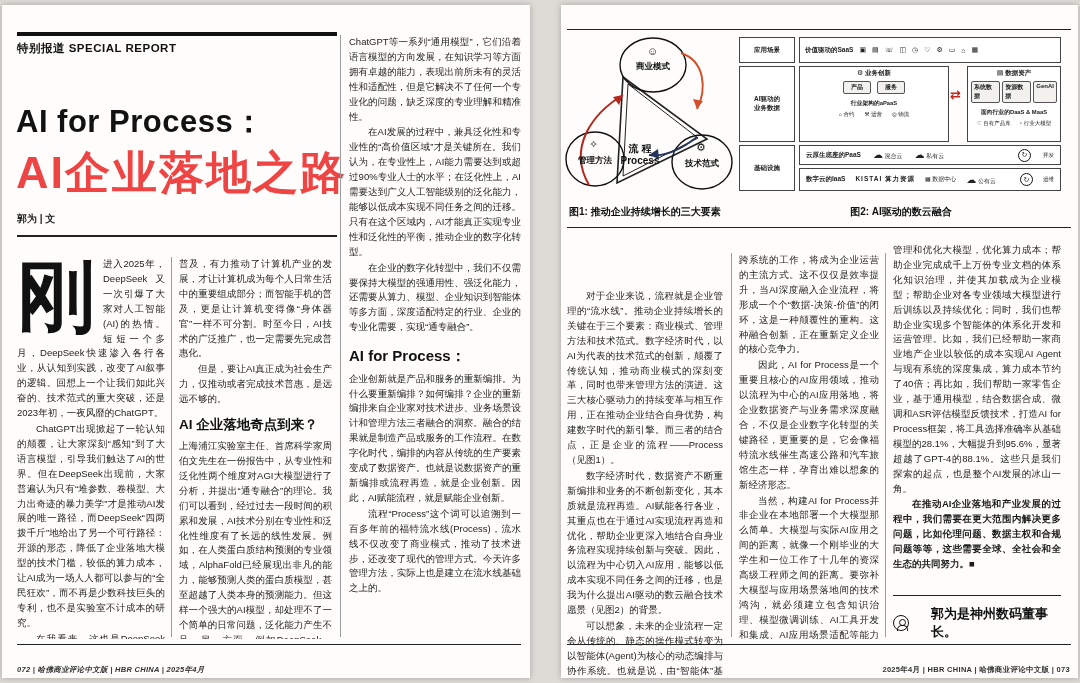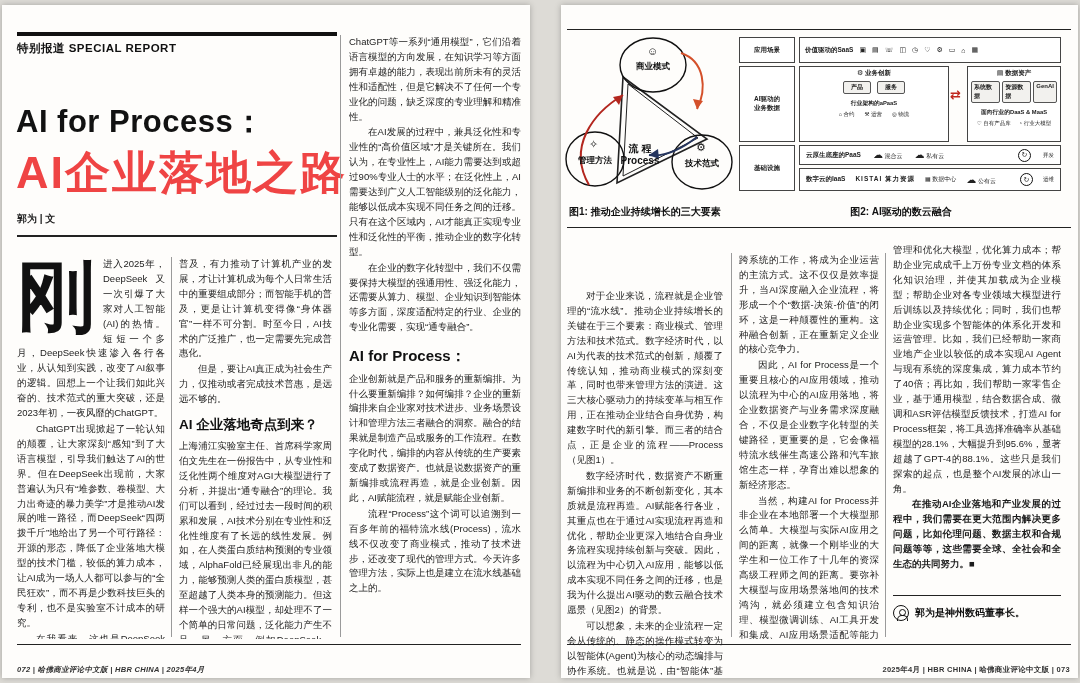--- a/index.html
+++ b/index.html
@@ -39,21 +39,21 @@
   .f2item { font-size:5.5px; }
   .f2title { font-size:6.5px; font-weight:bold; }
   .icon-sm { font-size:7px; }
   .cloud { font-size:10px; }
   .circle-icon { width:13px; height:13px; border:1.3px solid #111; border-radius:50%; display:inline-flex; align-items:center; justify-content:center; font-size:7px; }
   
   .author-row { display:flex; align-items:center; gap:6px; }
   .person-circle { width:16px; height:16px; border:1.2px solid #111; border-radius:50%; position:relative; flex:0 0 auto; }
   .person-circle::before { content:""; position:absolute; left:5px; top:3px; width:5px; height:5px; border:1px solid #111; border-radius:50%; }
   .person-circle::after { content:""; position:absolute; left:3px; top:9px; width:9px; height:5px; border:1px solid #111; border-bottom:none; border-radius:5px 5px 0 0; }
-  .author-note { font-size:10px; font-weight:bold; color:#111; }
+  .author-note { font-size:13px; font-weight:bold; color:#111;margin-left:16px; }
 </style>
 </head>
 <body>
 
 <div class="page" id="page-left">
   <div class="abs rule-thick" style="left:15px; top:27px; width:320px;"></div>
   <div class="abs kicker" style="left:15px; top:36px;">特别报道 SPECIAL REPORT</div>
 
   <div class="abs" style="left:14px; top:96px;">
     <div class="title-en">AI for Process：</div>

